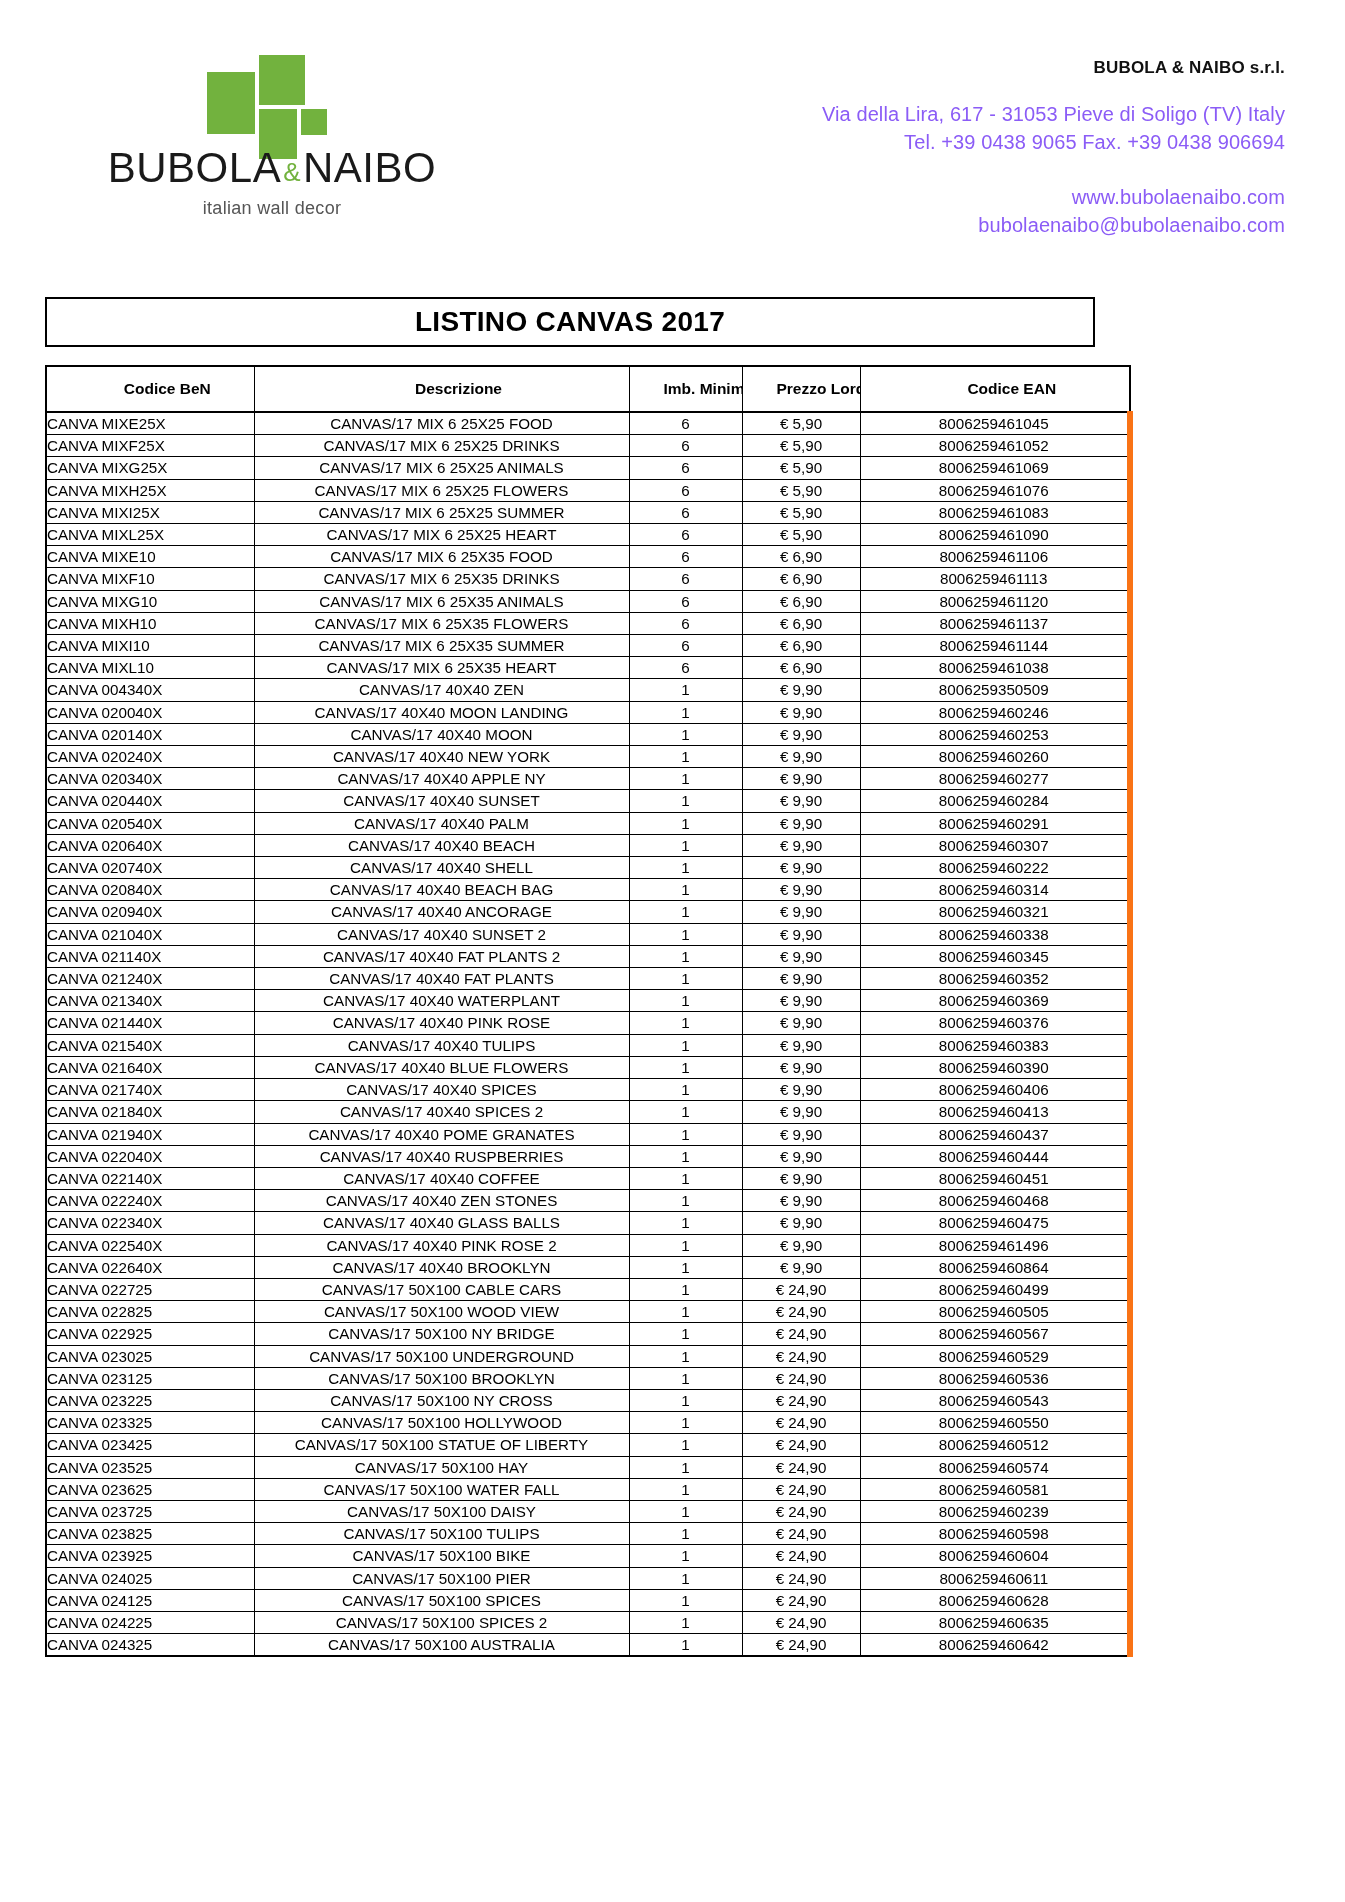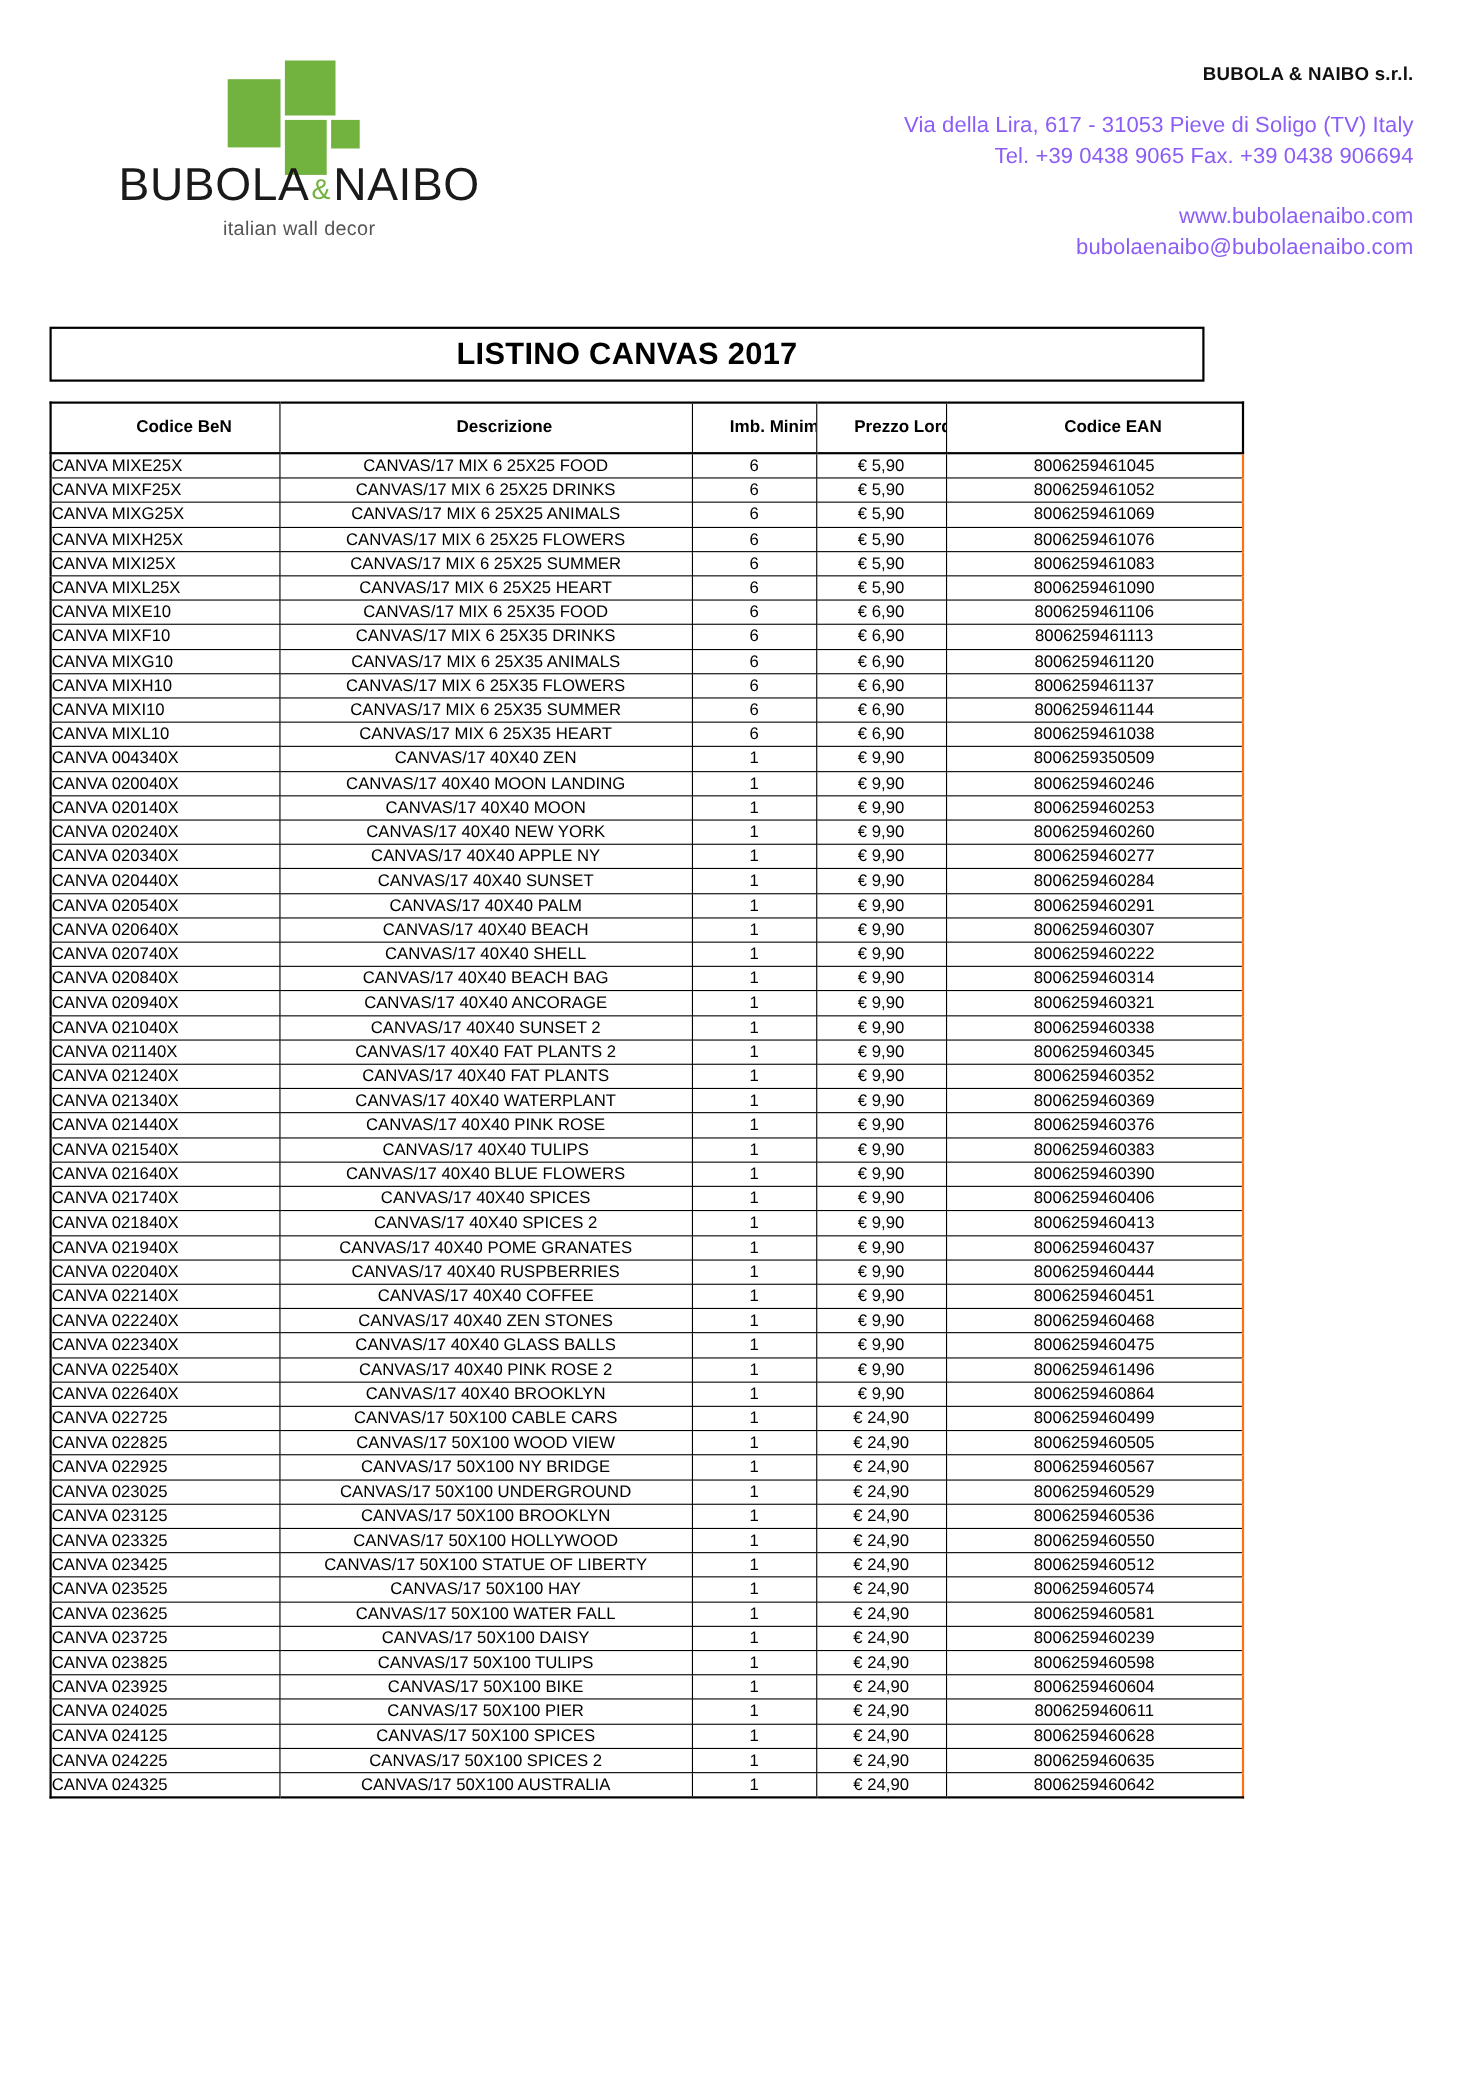--- a/index.html
+++ b/index.html
@@ -146,21 +146,21 @@
   table.listino thead th:last-child { border-right: 2px solid #000; }
 
   .c-code  { width: 208px; text-align: left;   padding-left: 5px; }
   .c-desc  { width: 375px; text-align: center;   padding-left: 5px; }
   .c-qty   { width: 113px; text-align: center; }
   .c-price { width: 118px; text-align: center; }
   .c-ean   { width: 270px; text-align: center; }
 
   table.listino tbody td { border-left: 1px solid #000; border-right: 1px solid #000; }
   table.listino tbody tr td:first-child { border-left: 2px solid #000; }
-  table.listino tbody tr td:last-child  { border-right: 2px solid #f97316; margin-left: 12px; }
+  table.listino tbody tr td:last-child  { border-right: 6px solid #f97316; margin-left: 12px; }
   table.listino tbody tr:last-child td  { border-bottom: 2px solid #000; }
 </style>
 </head>
 <body>
 
 <div class="header">
 
   <div class="logo-block">
     <div class="logo-marks">
       <span class="sq sq-a"></span>
@@ -501,20 +501,27 @@
           <td class="c-ean">8006259460529</td>
         </tr>
         <tr>
           <td class="c-code">CANVA 023125</td>
           <td class="c-desc">CANVAS/17  50X100 BROOKLYN</td>
           <td class="c-qty">1</td>
           <td class="c-price">€ 24,90</td>
           <td class="c-ean">8006259460536</td>
         </tr>
         <tr>
+          <td class="c-code">CANVA 023225</td>
+          <td class="c-desc">CANVAS/17  50X100 NY CROSS</td>
+          <td class="c-qty">1</td>
+          <td class="c-price">€ 24,90</td>
+          <td class="c-ean">8006259460543</td>
+        </tr>
+        <tr>
           <td class="c-code">CANVA 023325</td>
           <td class="c-desc">CANVAS/17  50X100 HOLLYWOOD</td>
           <td class="c-qty">1</td>
           <td class="c-price">€ 24,90</td>
           <td class="c-ean">8006259460550</td>
         </tr>
         <tr>
           <td class="c-code">CANVA 023425</td>
           <td class="c-desc">CANVAS/17  50X100 STATUE OF LIBERTY</td>
           <td class="c-qty">1</td>

